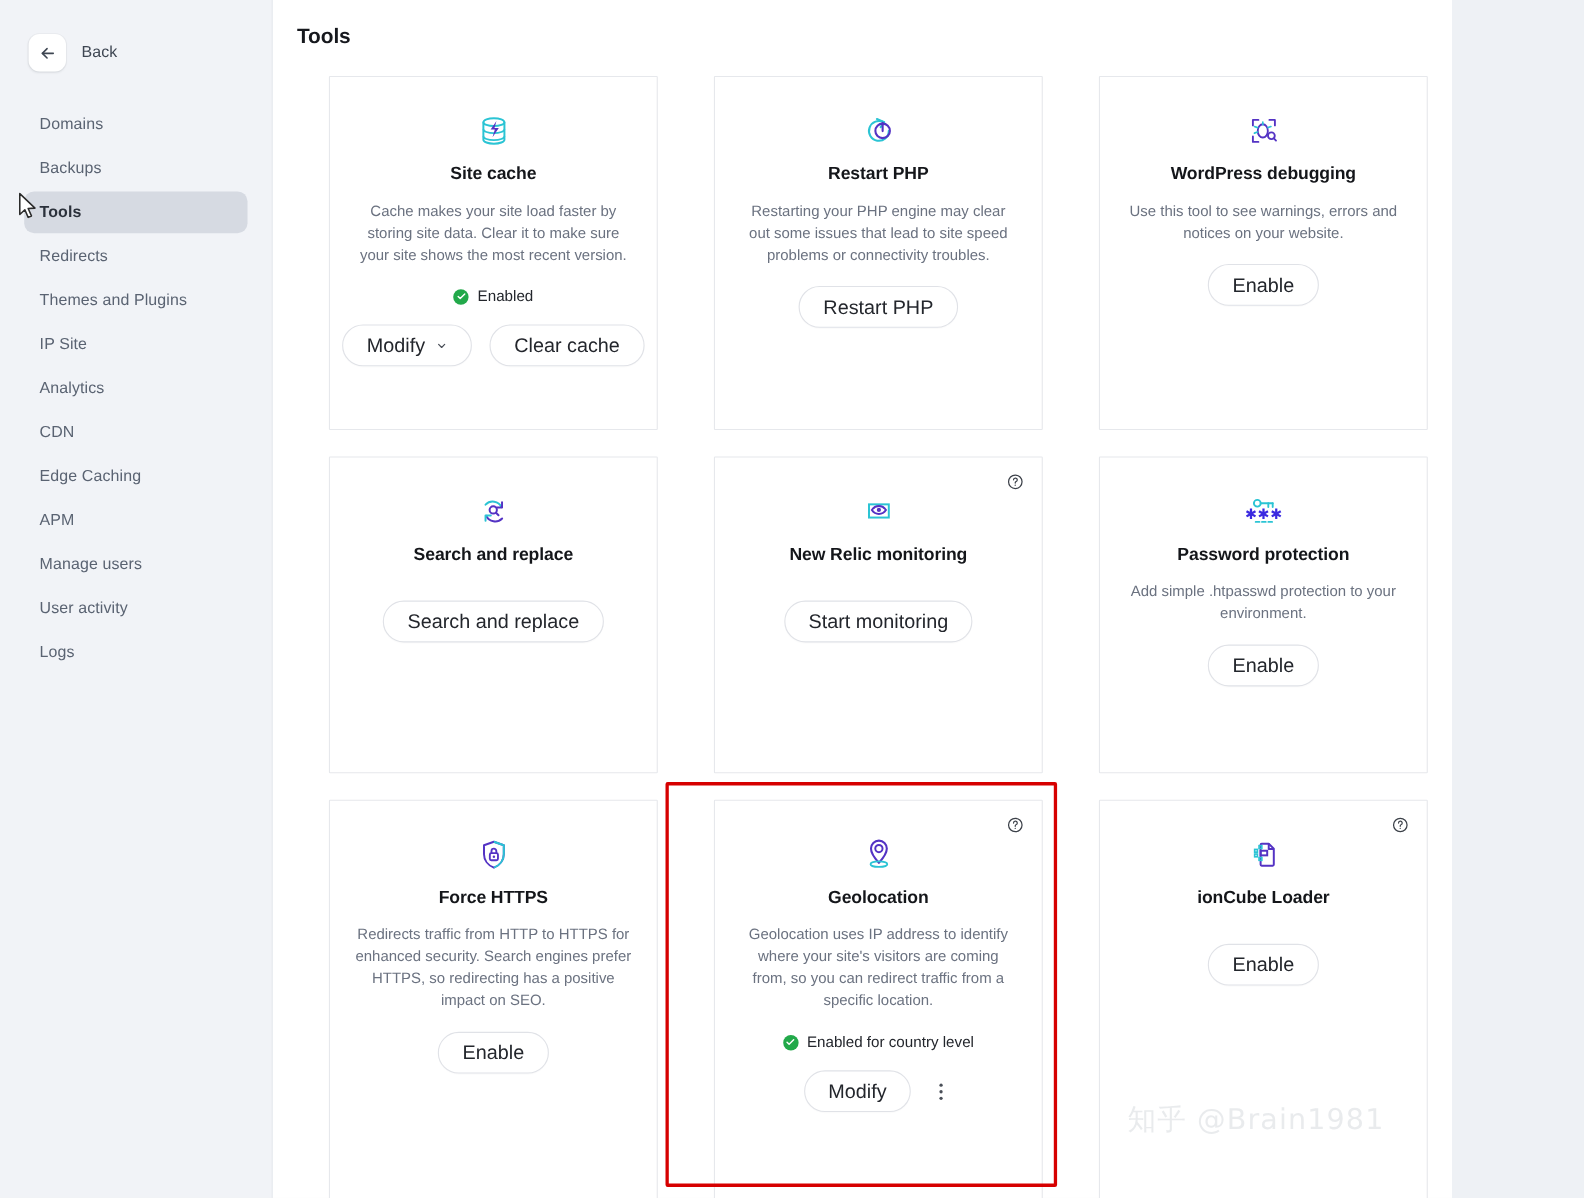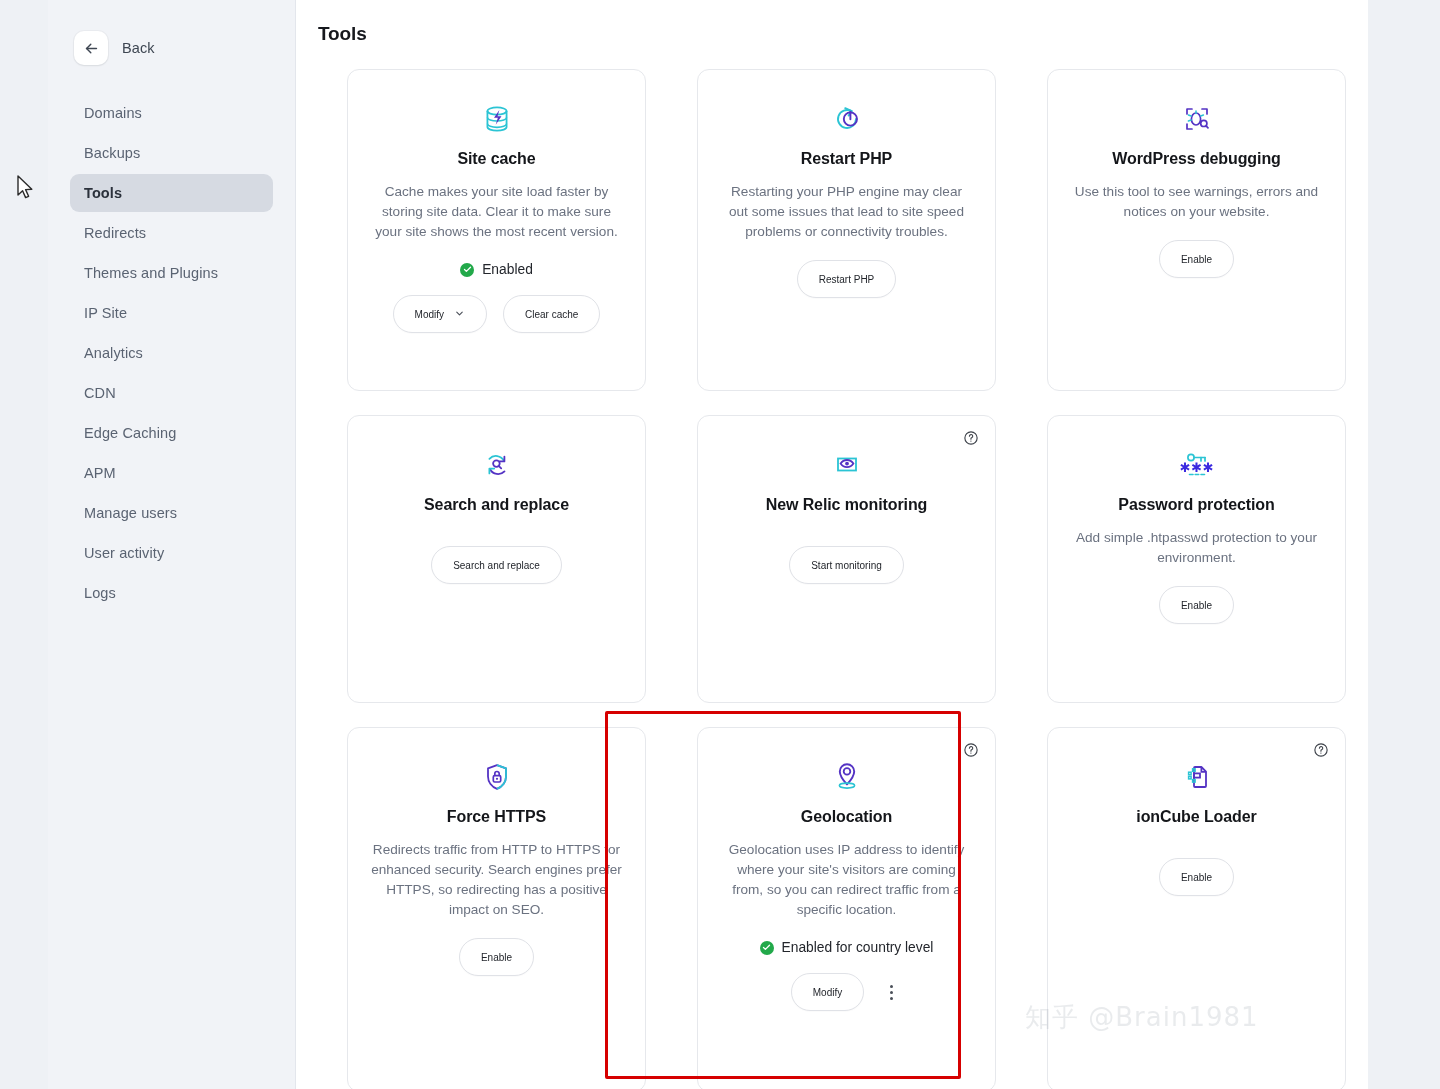--- a/index.html
+++ b/index.html
@@ -3,21 +3,21 @@
 <meta charset="utf-8">
 <style>
   * { box-sizing: border-box; margin: 0; padding: 0; }
   html, body {
     width: 1440px; height: 1089px;
     overflow: hidden;
     background: #eef1f5;
     font-family: "Liberation Sans", sans-serif;
     -webkit-font-smoothing: antialiased;
   }
-  #app { position: relative; width: 1440px; height: 1055px; display: flex; padding-left: 48px; }
+  #app { position: relative; width: 1440px; height: 1055px; display: flex; }
 
   
   #sidebar {
     width: 248px; height: 1089px;
     background: #f1f3f7;
     border-right: 1px solid #e3e6ec;
     flex: 0 0 248px;
     position: relative;
   }
   .back-row {
@@ -74,21 +74,21 @@
   .grid {
     display: grid;
     grid-template-columns: repeat(3, 328px);
     column-gap: 22px;
     row-gap: 19px;
     padding: 24px 0 0 22px;
   }
   .card {
     background: #fff;
     border: 1px solid #e6e8ec;
-    border-radius: 12px;
+    border-radius: 1px;
     position: relative;
     padding: 26px 22px 22px 22px;
     display: flex;
     flex-direction: column;
     align-items: center;
     margin-left: 29px;
   }
   .row1 .card { height: 322px; }
   .row2 .card { height: 288px; }
   .row3 .card { height: 365px; }
@@ -122,21 +122,21 @@
     flex: 0 0 14px;
   }
   .status-dot svg { display:block; }
   .btn-row { display: flex; align-items: center; gap: 16px; margin-top: 18px; }
   .btn {
     border: 1px solid #e0e2e7;
     background: #fff;
     border-radius: 22px;
     height: 38px;
     padding: 0 21px;
-    font-size: 10px;
+    font-size: 18px;
     color: #23262c;
     font-family: "Liberation Sans", sans-serif;
     cursor: pointer;
     display: flex; align-items: center; justify-content: center; gap: 10px;
     box-shadow: 0 1px 1px rgba(16,24,40,.02);
     white-space: nowrap;
   }
   .btn .chev { display:block; }
   .kebab {
     width: 22px; height: 28px;

